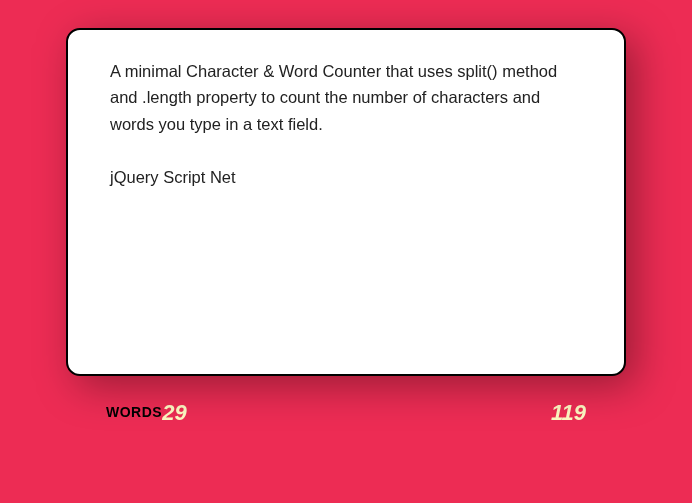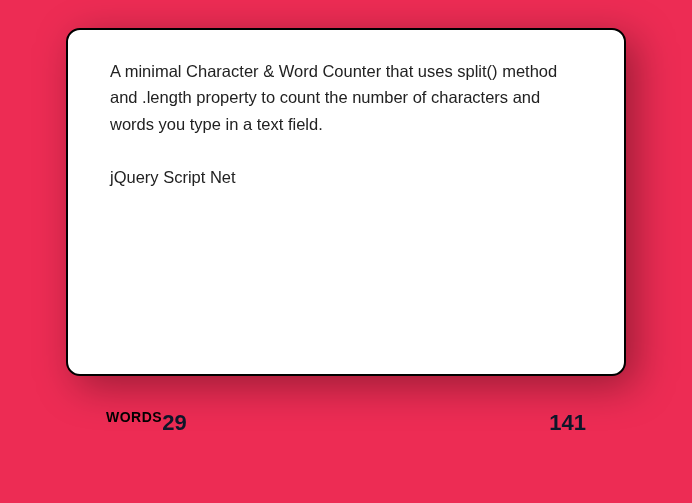--- a/index.html
+++ b/index.html
@@ -64,34 +64,35 @@
     }
     .counter-label {
       font-size: 14px;
       font-weight: 800;
       letter-spacing: 0.5px;
       color: #000;
     }
     .counter-value {
       font-size: 22px;
       font-weight: 800;
-      color: #0f172a;
-      margin-top: 12px;
+      color: #fef9c3;
+      margin-top: 2px;
+      font-style: italic;
     }
   </style>
 </head>
 <body>
 
 <div class="textarea-wrap">
   <textarea class="textarea" style="">A minimal Character &amp; Word Counter that uses split() method and .length property to count the number of characters and words you type in a text field.
 
 jQuery Script Net</textarea>
 </div>
 
 <div class="counters">
   <div class="counter">
     <div class="counter-label">WORDS</div>
     <div class="counter-value">29</div>
   </div>
   <div class="counter">
-    <div class="counter-value">141</div>
+    <div class="counter-value">119</div>
   </div>
 </div>
 
 </body></html>

